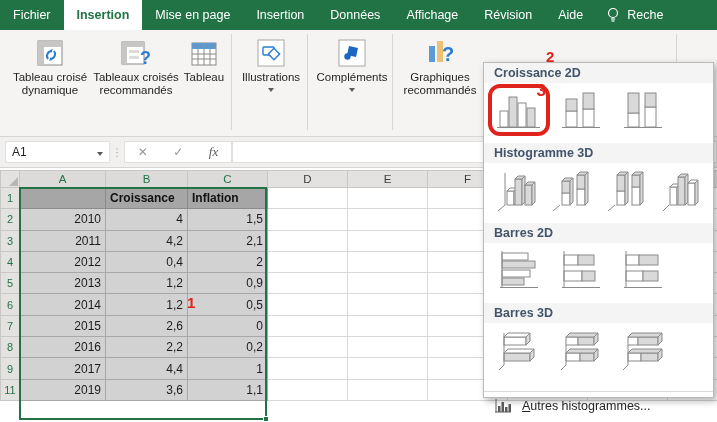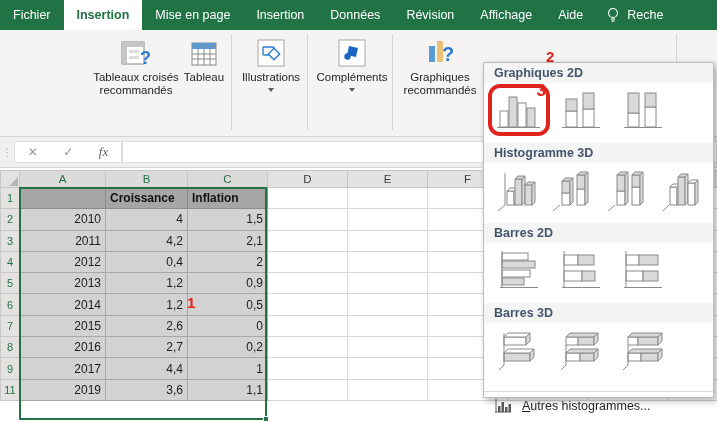--- a/index.html
+++ b/index.html
@@ -85,35 +85,49 @@
 <body>
 
 <div class="screen">
 
   <div class="tabbar">
     <div class="tab">Fichier</div>
     <div class="tab active">Insertion</div>
     <div class="tab">Mise en page</div>
     <div class="tab">Insertion</div>
     <div class="tab">Données</div>
+    <div class="tab">Affichage</div>
     <div class="tab">Révision</div>
-    <div class="tab">Affichage</div>
     <div class="tab">Aide</div>
     <div class="tellme">
       <svg width="14" height="16" viewBox="0 0 14 16">
         <circle cx="7" cy="6" r="4.5" fill="none" stroke="#fff" stroke-width="1.2"></circle>
         <line x1="5" y1="12" x2="9" y2="12" stroke="#fff" stroke-width="1.2"></line>
         <line x1="5.5" y1="14" x2="8.5" y2="14" stroke="#fff" stroke-width="1.2"></line>
       </svg>
       <span>Reche</span>
     </div>
   </div>
 
   <div class="ribbon">
 
+    <div class="bigbtn" style="left:8px; width:84px;">
+      <div class="ic">
+        <svg width="30" height="30" viewBox="0 0 30 30">
+          <rect x="3" y="3" width="24" height="24" fill="#fff" stroke="#8a8886"></rect>
+          <rect x="3" y="3" width="24" height="6" fill="#c8c6c4"></rect>
+          <rect x="3" y="3" width="6" height="24" fill="#c8c6c4"></rect>
+          <path d="M19 13 a5 5 0 0 1 -4 8" fill="none" stroke="#2b7cd3" stroke-width="2"></path>
+          <path d="M14 23 l3 -1 -1 -3 z" fill="#2b7cd3"></path>
+          <path d="M13 21 a5 5 0 0 1 4 -8" fill="none" stroke="#2b7cd3" stroke-width="2"></path>
+          <path d="M18 11 l-3 1 1 3 z" fill="#2b7cd3"></path>
+        </svg>
+      </div>
+      <span>Tableau croisé dynamique</span>
+    </div>
 
     <div class="bigbtn" style="left:92px; width:88px;">
       <div class="ic">
         <svg width="32" height="30" viewBox="0 0 32 30">
           <rect x="2" y="4" width="22" height="22" fill="#fff" stroke="#8a8886"></rect>
           <rect x="2" y="4" width="22" height="5" fill="#c8c6c4"></rect>
           <rect x="2" y="9" width="5" height="17" fill="#c8c6c4"></rect>
           <rect x="9" y="12" width="10" height="3" fill="#dedcda"></rect>
           <rect x="9" y="18" width="10" height="3" fill="#dedcda"></rect>
           <text x="20" y="26" font-size="18" font-weight="bold" fill="#2b7cd3" font-family="Liberation Sans, sans-serif">?</text>
@@ -207,20 +221,24 @@
         <rect x="9" y="3" width="6" height="16" fill="#ecc175"></rect>
         <rect x="16" y="8" width="6" height="6" fill="#8f8d8b"></rect>
         <rect x="9" y="16" width="16" height="8" fill="#f5f4f2" stroke="#8f8d8b" stroke-width="1.5"></rect>
         <path d="M9 19 h16 M14 16 v8 M19 16 v8" stroke="#b5b3b1"></path>
       </svg>
     </div>
     <div class="rgroup-sep" style="left:676px;"></div>
   </div>
 
   <div class="fbar">
+    <div class="namebox">
+      <span>A1</span>
+      <span class="caret nb-caret"></span>
+    </div>
     <div class="vdots">⋮</div>
     <div class="fxbtns">
       <span>✕</span>
       <span>✓</span>
       <span class="fx">fx</span>
     </div>
     <div class="finput"></div>
   </div>
 
   <div class="grid">
@@ -330,21 +348,21 @@
         <td></td>
             <td></td>
         <td></td>
             <td></td>
         <td></td>
             <td></td>
       </tr>
       <tr>
         <th class="rh">8</th>
         <td class="sel num">2016</td>
-        <td class="sel num">2,7</td>
+        <td class="sel num">2,2</td>
         <td class="sel num">0,2</td>
         <td></td>
             <td></td>
         <td></td>
             <td></td>
         <td></td>
             <td></td>
       </tr>
       <tr>
         <th class="rh">9</th>
@@ -373,21 +391,21 @@
     </tbody>
       </table>
   </div>
 
   <div class="selbox">
     <div class="fillhandle"></div>
   </div>
 
   <div class="chartmenu">
 
-    <div class="cm-head">Graphiques 2D</div>
+    <div class="cm-head">Croissance 2D</div>
     <div class="cm-row">
       <div class="cm-item">
         <div class="annbox"></div>
         <span class="ann3">3</span>
         <svg width="46" height="42" viewBox="0 0 46 42">
           <rect x="4" y="22" width="8" height="16" fill="#fff" stroke="#8a8a8a"></rect>
           <rect x="13" y="8" width="8" height="30" fill="#d9d9d9" stroke="#8a8a8a"></rect>
           <rect x="22" y="14" width="8" height="24" fill="#fff" stroke="#8a8a8a"></rect>
           <rect x="31" y="19" width="8" height="19" fill="#d9d9d9" stroke="#8a8a8a"></rect>
           <line x1="1" y1="38.5" x2="44" y2="38.5" stroke="#8a8a8a"></line>

